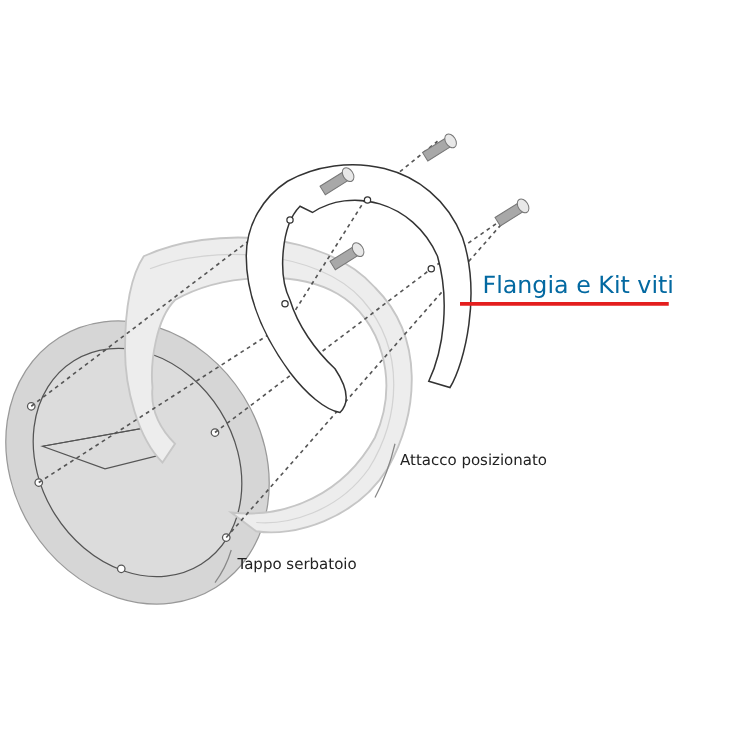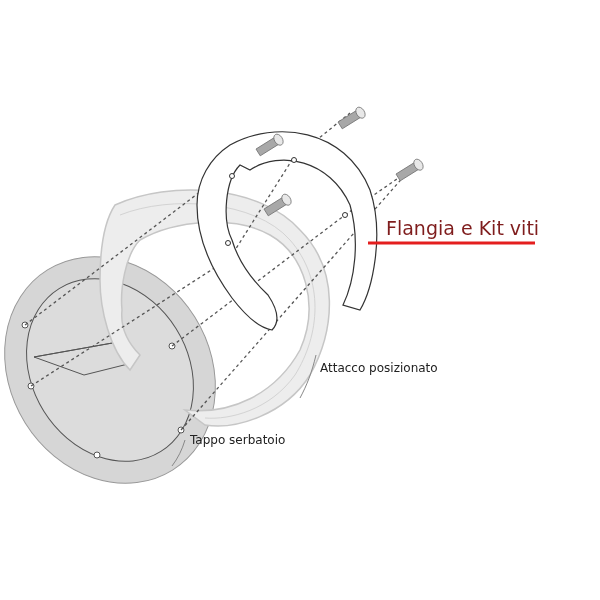--- a/index.html
+++ b/index.html
@@ -5,23 +5,23 @@
   html, body { margin: 0; padding: 0; background: #ffffff; }
   body { width: 600px; height: 600px; position: relative; overflow: hidden; }
   #diagram { position: absolute; left: 0; top: 0; width: 600px; height: 600px; }
   .label {
     position: absolute;
     font-family: "DejaVu Sans", "Liberation Sans", sans-serif;
     color: #222;
     line-height: 1.25;
     white-space: nowrap;
   }
-  #lbl-flangia { left: 386px; top: 217px; font-size: 19px; color: #7f1d1d; }
+  #lbl-flangia { left: 386px; top: 217px; font-size: 19px; color: #0369a1; }
   #lbl-attacco { left: 320px; top: 361px; font-size: 12px; text-align: center; }
-  #lbl-tappo { left: 190px; top: 433px; font-size: 12px; }
+  #lbl-tappo { left: 190px; top: 444px; font-size: 12px; }
 </style>
 </head>
 <body>
 
 <svg id="diagram" viewBox="0 0 600 600" xmlns="http://www.w3.org/2000/svg">
 
   <g>
     <ellipse cx="110" cy="370" rx="100" ry="118" transform="rotate(-32 110 370)" fill="#d6d6d6" stroke="#999" stroke-width="1"></ellipse>
     <ellipse cx="110" cy="370" rx="78" ry="96" transform="rotate(-32 110 370)" fill="#dcdcdc" stroke="#555" stroke-width="1"></ellipse>
     <path d="M34 357 L118 342 L132 363 L84 375 Z" fill="none" stroke="#555" stroke-width="1"></path>

